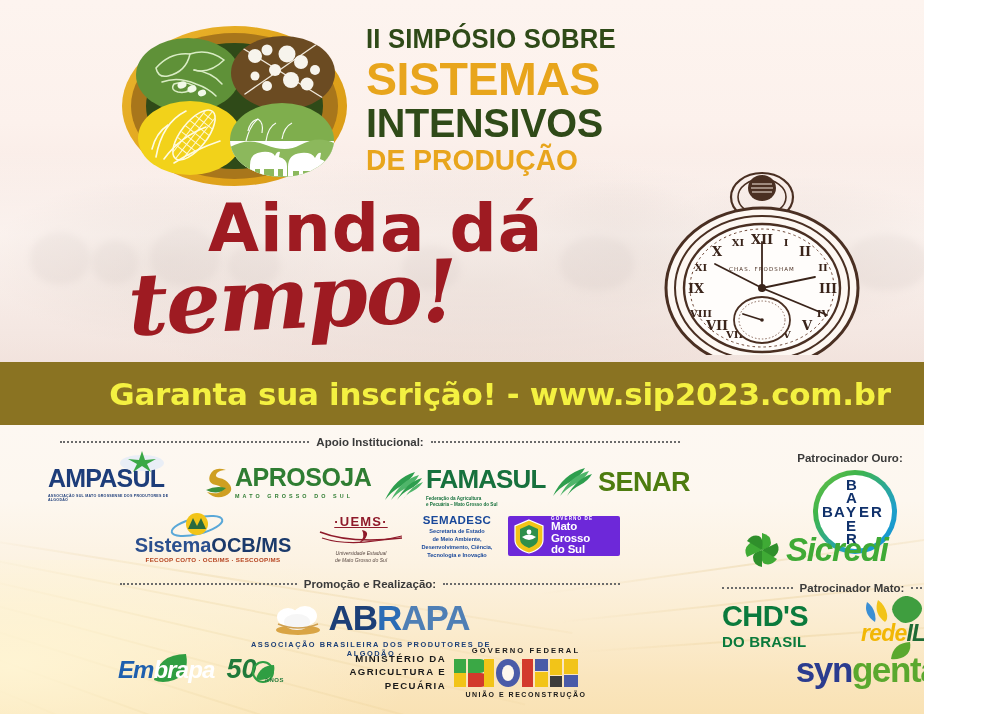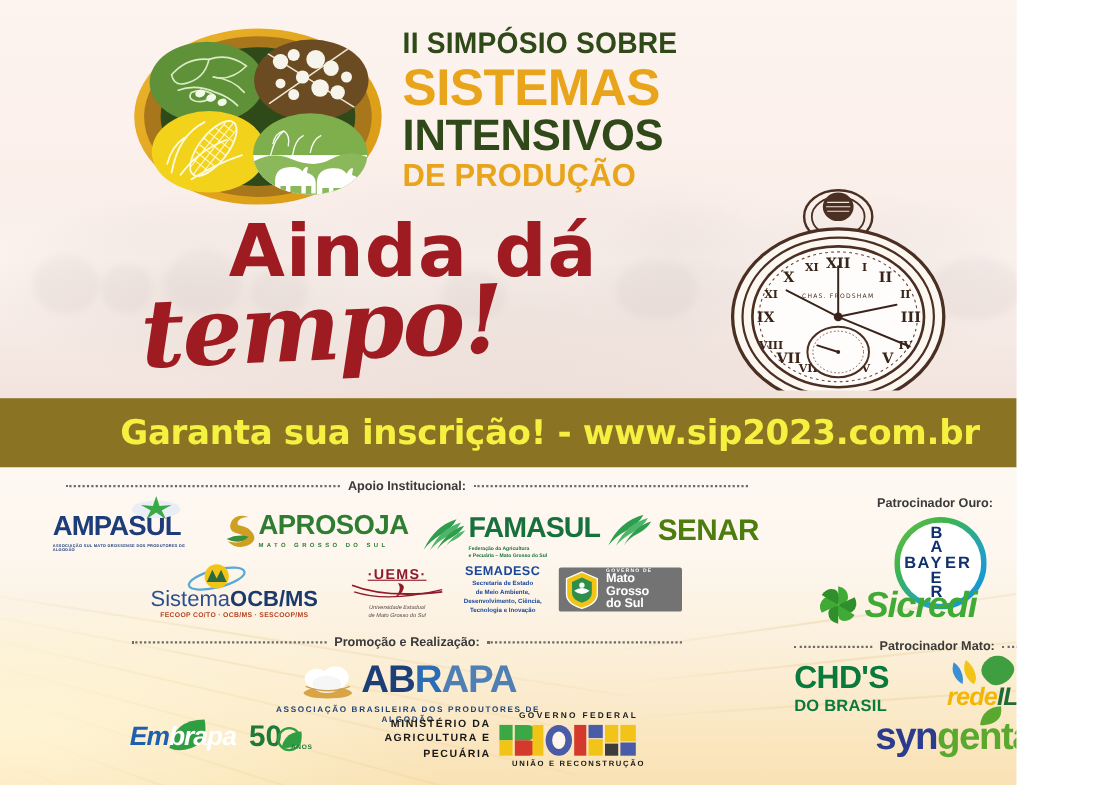--- a/index.html
+++ b/index.html
@@ -170,44 +170,44 @@
   .aprosoja .sub{ font-size:5.4px; color:#2f7d32; letter-spacing:3.1px; font-weight:bold; margin-top:1px;}
 
   
   .famasul .word{ font-size:26px; font-weight:bold; color:#17713d; letter-spacing:-.9px;}
   .famasul .sub{ font-size:4.6px; color:#17713d; line-height:1.35; margin-top:1px; font-weight:bold;}
 
   
   .senar .word{ font-size:27px; font-weight:bold; color:#4d7c0f; letter-spacing:-.5px;}
 
   
-  .ocb .w1{ font-size:20px; color:#2b4f8e; font-weight:normal;}
+  .ocb .w1{ font-size:20px; color:#2b4f8e; font-weight:bold;}
   .ocb .w2{ font-size:20px; color:#1b3a6b; font-weight:bold;}
   .ocb .sub{ font-size:6.2px; color:#b5431f; font-weight:bold; letter-spacing:.3px; margin-top:1px;}
 
   
   .uems .word{ font-size:13px; color:#8f1a2a; font-weight:bold; letter-spacing:1.2px;text-decoration:underline;}
   .uems .sub{ font-size:5.1px; color:#5b4a44; line-height:1.4; margin-top:5px; font-style:italic;}
 
   
   .semadesc .word{ font-size:11.5px; color:#19489a; font-weight:bold; letter-spacing:.4px;}
   .semadesc .sub{ font-size:5.6px; color:#19489a; line-height:1.45; margin-top:1px; font-weight:bold;}
 
   
-  .govms{ background:#737373; border-radius:2px; }
+  .govms{ background:#6d28d9; border-radius:2px; }
   .govms .top{ font-size:4.6px; color:#fff; letter-spacing:1.1px; font-weight:bold;}
   .govms .big{ font-size:11.5px; color:#fff; font-weight:bold; line-height:1.0; letter-spacing:-.2px;}
 
   
   .abrapa .w{ font-size:35px; font-weight:bold; letter-spacing:-1px;}
   .abrapa .sub{ font-size:7.4px; color:#1c3f77; letter-spacing:1.5px; font-weight:bold; margin-top:2px;}
 
   
   .embrapa .w{ font-size:24px; font-weight:bold; font-style:italic; color:#1e5fae; letter-spacing:-.9px;}
-  .embrapa .n50{ font-size:27px; font-weight:bold; color:#1f7a3a; }
+  .embrapa .n50{ font-size:27px; font-weight:bold; color:#1f7a3a; font-style:italic;}
   .embrapa .anos{ font-size:6px; font-weight:bold; color:#1f7a3a; letter-spacing:.6px;}
 
   
   .mapa div{ font-size:9.6px; font-weight:bold; color:#1a1a1a; letter-spacing:1.4px; line-height:1.4; text-align:right;}
 
   
   .govfed .top{ font-size:7.6px; font-weight:bold; color:#1a1a1a; letter-spacing:2.1px; text-align:center;}
   .govfed .bot{ font-size:7px; font-weight:bold; color:#1a1a1a; letter-spacing:1.5px; text-align:center; margin-top:2px;}
 
   

